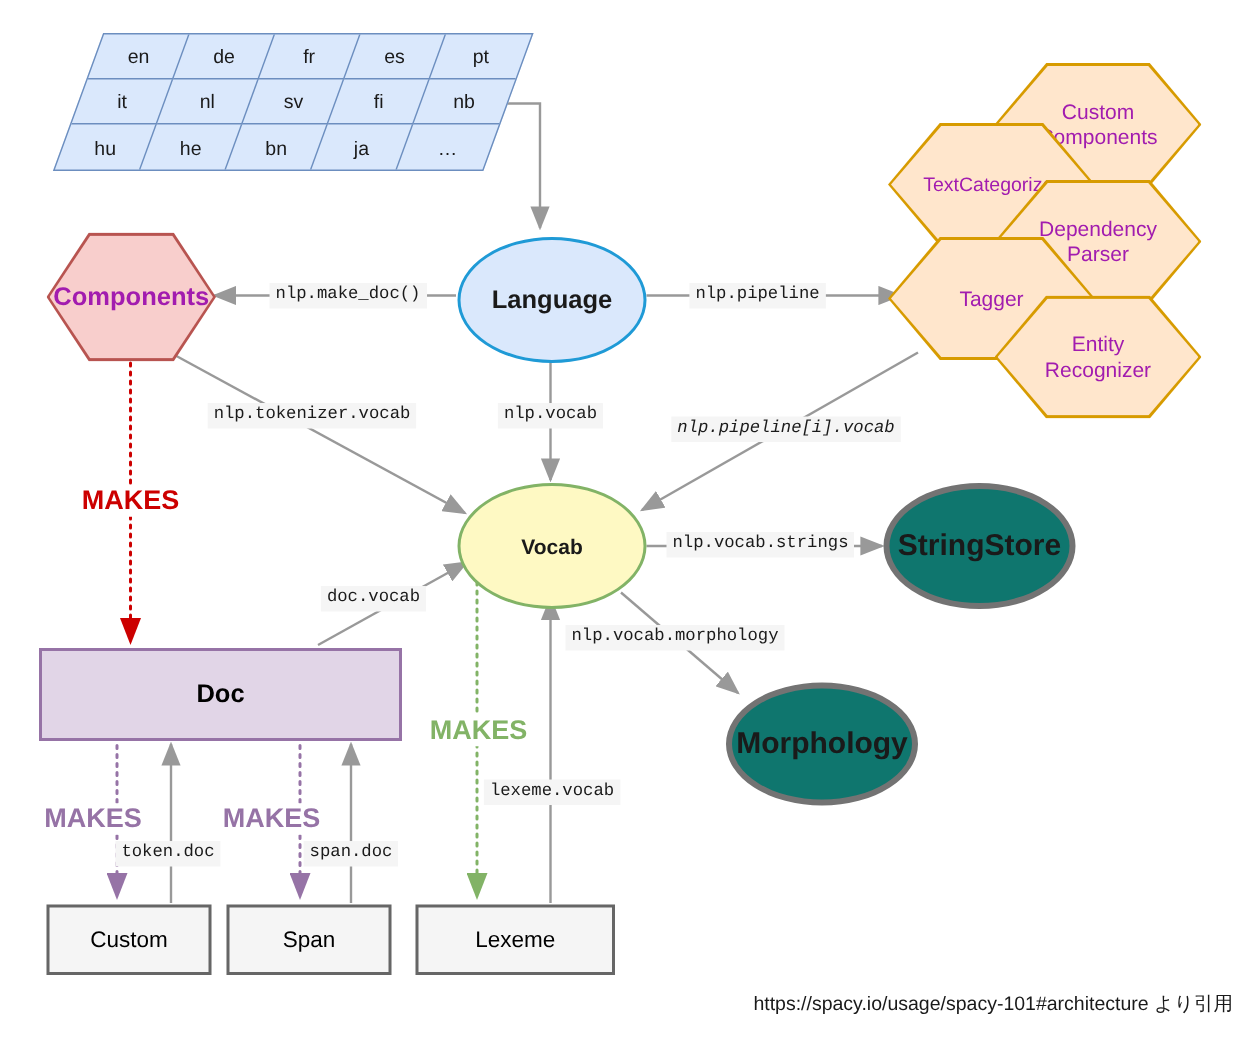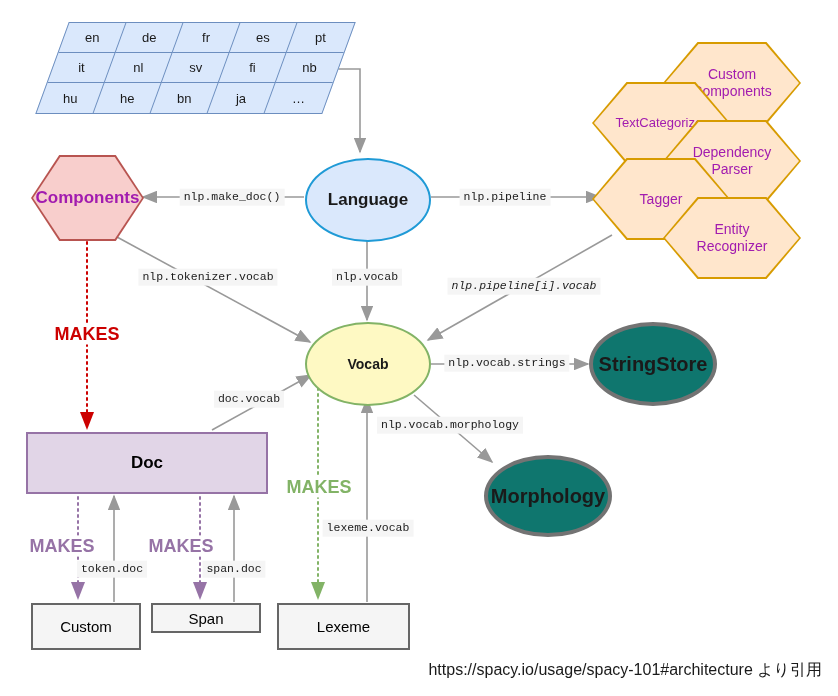--- a/index.html
+++ b/index.html
@@ -126,21 +126,21 @@
   .makes.purple { color: #9673a6; }
   .makes.green { color: #82b366; }
 
   
   #caption {
     position: absolute;
     left: 0;
     top: 660px;
     width: 822px;
     text-align: right;
-    font-size: 16px;
+    font-size: 13px;
     color: #1a1a1a;
     font-family: "Liberation Sans", sans-serif;
   }
 </style>
 </head>
 <body>
 
 <div id="canvas">
 
   <svg id="edges" viewBox="0 0 838 696">
@@ -305,21 +305,21 @@
   </div>
 
   <div class="rect purple" style="left:26px; top:432px; width:242px; height:62px;">
     <span>Doc</span>
   </div>
 
   <div class="rect gray" style="left:31px; top:603px; width:110px; height:47px;">
     <span>Custom</span>
   </div>
 
-  <div class="rect gray" style="left:151px; top:603px; width:110px; height:30px;">
+  <div class="rect gray" style="left:151px; top:603px; width:110px; height:47px;">
     <span>Span</span>
   </div>
 
   <div class="rect gray" style="left:277px; top:603px; width:133px; height:47px;">
     <span>Lexeme</span>
   </div>
 
   <div class="elabel" style="left:232px; top:197px;">nlp.make_doc()</div>
 
   <div class="elabel" style="left:505px; top:197px;">nlp.pipeline</div>

